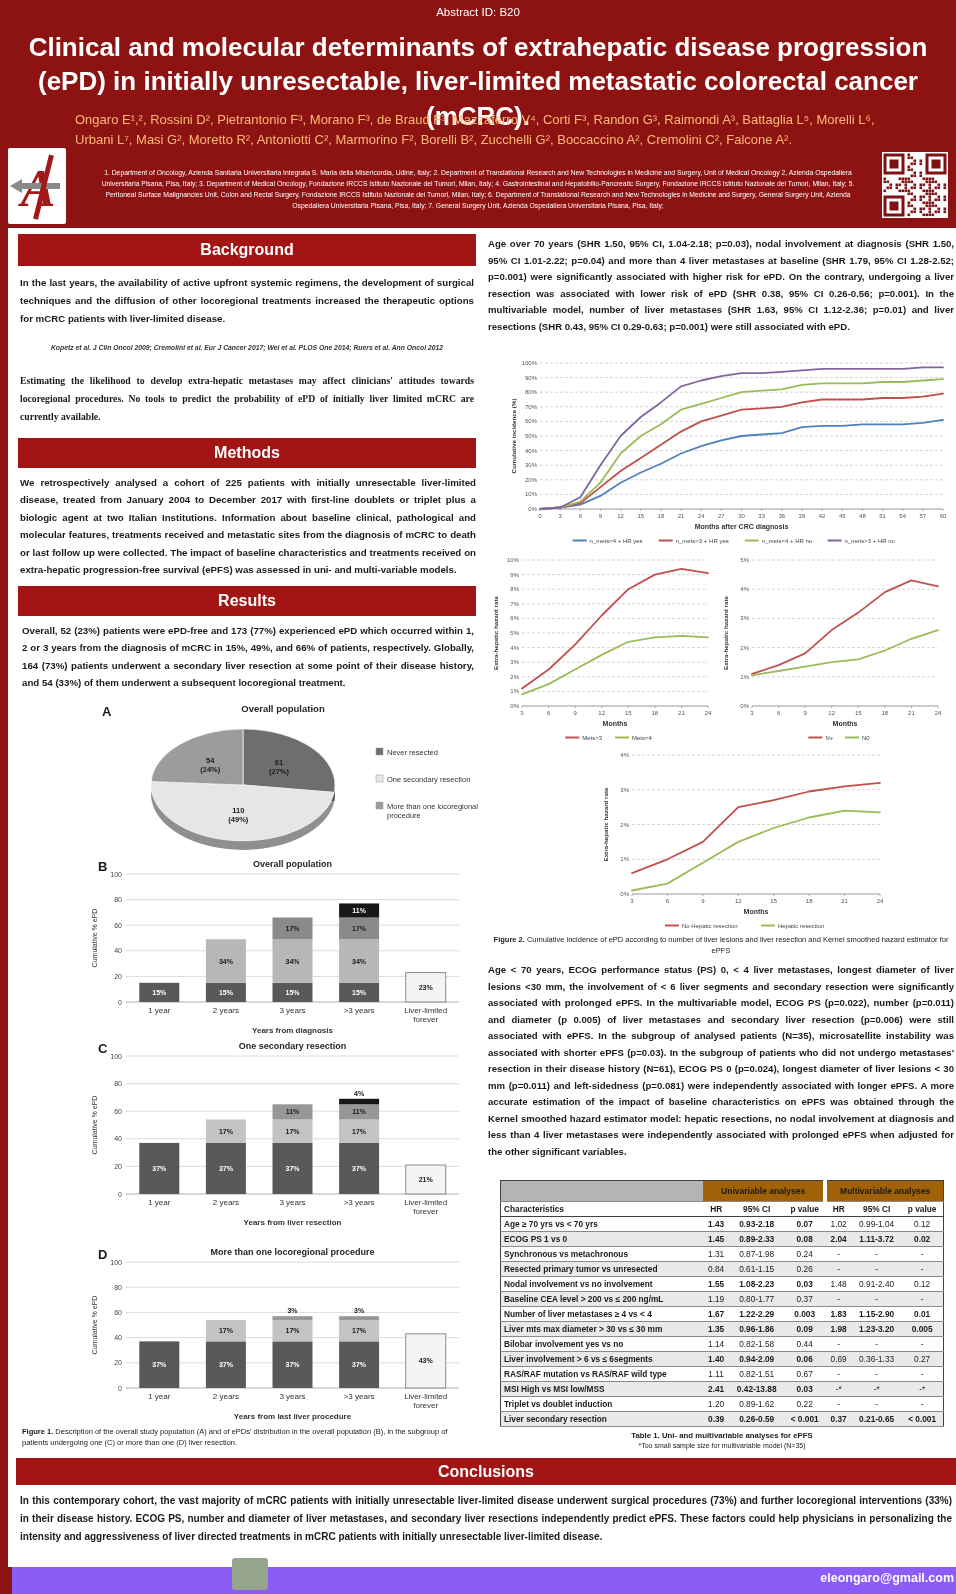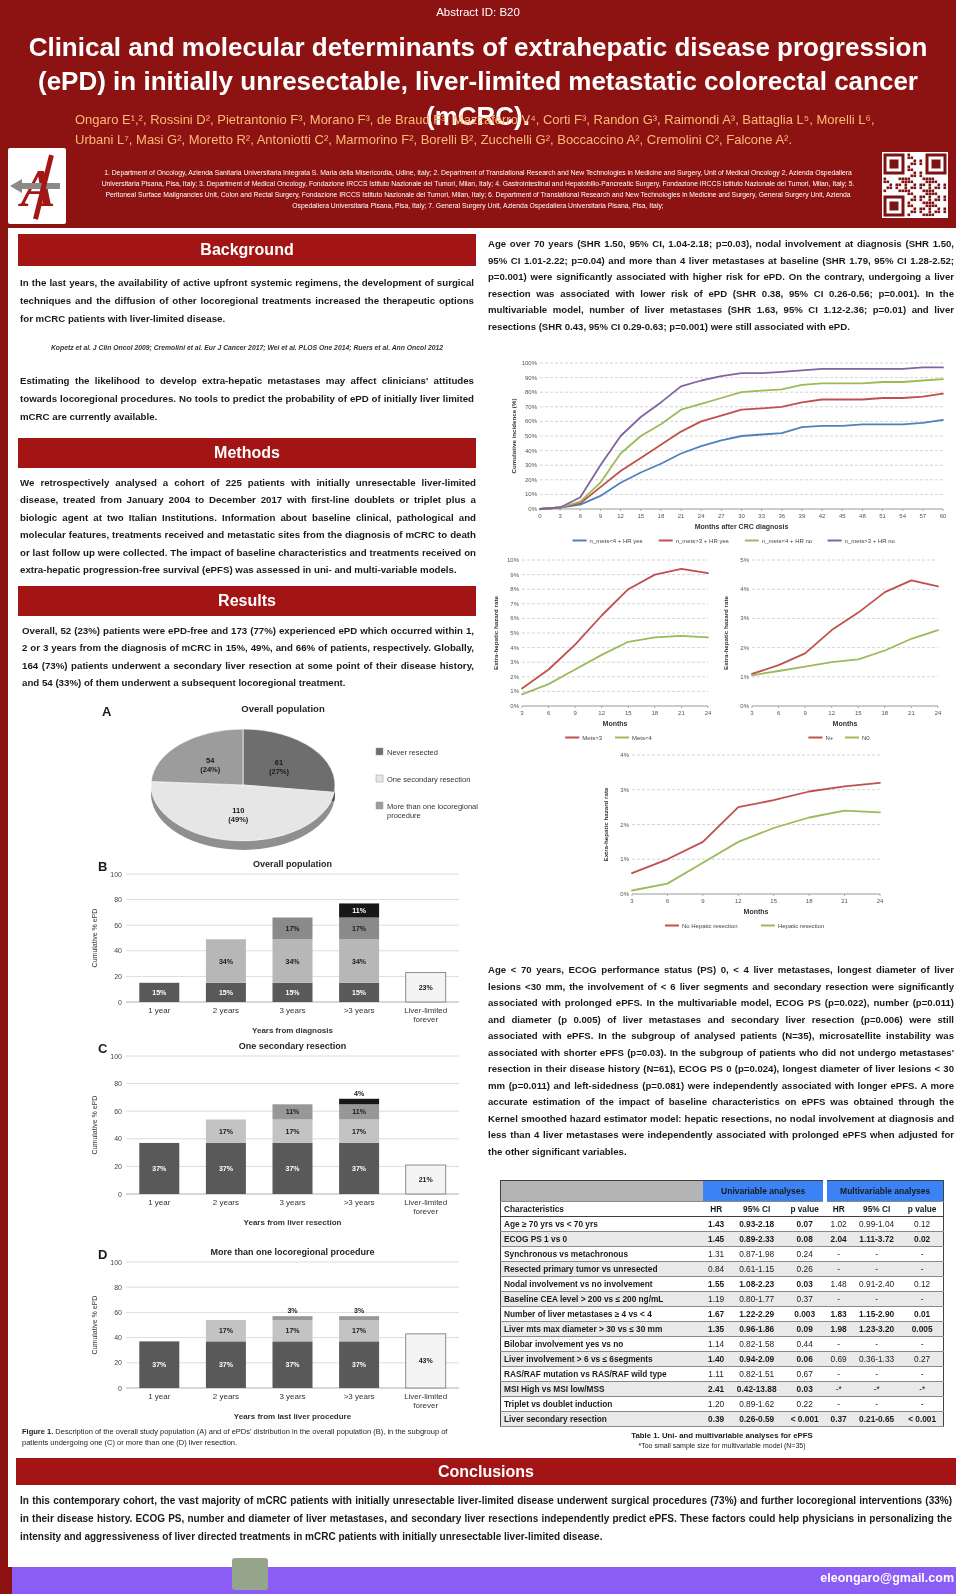--- a/index.html
+++ b/index.html
@@ -13,21 +13,21 @@
   .logo-box{left:8px;top:148px;width:58px;height:76px;background:#fff;border-radius:2px;}
   .qr-box{left:882px;top:152px;width:66px;height:66px;background:#fff;}
   .sec-bar{background:#a31515;color:#fff;font-size:16px;font-weight:bold;text-align:center;}
   .para{color:#1a1a1a;font-weight:bold;text-align:justify;}
   .cit{font-size:6.8px;font-style:italic;font-weight:bold;color:#333;text-align:center;}
   .cap{font-size:7.5px;color:#1a1a1a;line-height:1.5;}
   .cap .b{font-weight:bold;}
   .chart{position:absolute;}
   table.t1{border-collapse:collapse;width:444px;font-size:8.3px;color:#1a1a1a;border:1.5px solid #404040;}
   table.t1 th,table.t1 td{padding:2px 3px;border-bottom:1px solid #8a8a8a;}
-  table.t1 .grp{background:#3b82f6;font-weight:bold;text-align:center;font-size:8.5px;height:16px;margin-top:24px;}
+  table.t1 .grp{background:#a16207;font-weight:bold;text-align:center;font-size:8.5px;height:16px;margin-top:24px;}
   table.t1 .c0{background:#b4b4b4;}
   table.t1 .g2{border-left:4px solid #ffffff;}
   table.t1 .h2 th{font-weight:bold;border-bottom:1.5px solid #404040;}
   table.t1 .h2 .cl{text-align:left;}
   table.t1 td{text-align:center;}
   table.t1 td.name{text-align:left;font-weight:bold;}
   table.t1 tbody tr:nth-child(even){background:#e9e9e9;}
   table.t1 td.bold{font-weight:bold;}
   .tcap{font-size:7.8px;font-weight:bold;text-align:center;color:#1a1a1a;}
   .tnote{font-size:7px;text-align:center;color:#1a1a1a;font-weight:normal;margin-top:2px;}
@@ -178,21 +178,21 @@
         <rect x="1.5" y="43.5" width="21" height="21" fill="#7e1111"></rect>
         <rect x="4.5" y="46.5" width="15" height="15" fill="#fff"></rect>
         <rect x="7.5" y="49.5" width="9" height="9" fill="#7e1111"></rect>
       </svg></div>
 
   <div id="content">
 
     <div class="abs sec-bar" style="left:10px;top:6px;width:458px;height:32px;line-height:32px;">Background</div>
     <div class="abs para" style="left:12px;top:46px;width:454px;font-size:9.7px;line-height:1.85;">In the last years, the availability of active upfront systemic regimens, the development of surgical techniques and the diffusion of other locoregional treatments increased the therapeutic options for mCRC patients with liver-limited disease.</div>
     <div class="abs cit" style="left:12px;top:116px;width:454px;">Kopetz et al. J Clin Oncol 2009; Cremolini et al. Eur J Cancer 2017; Wei et al. PLOS One 2014; Ruers et al. Ann Oncol 2012</div>
-    <div class="abs para" style="left:12px;top:144px;width:454px;font-size:9.7px;line-height:1.85;">Estimating the likelihood to develop extra-hepatic metastases may affect clinicians' attitudes towards locoregional procedures. No tools to predict the probability of ePD of initially liver limited mCRC are currently available.</div>
+    <div class="abs para" style="left:12px;top:144px;width:454px;font-size:9.7px;line-height:1.85;font-family:Liberation Serif, serif;">Estimating the likelihood to develop extra-hepatic metastases may affect clinicians' attitudes towards locoregional procedures. No tools to predict the probability of ePD of initially liver limited mCRC are currently available.</div>
 
     <div class="abs sec-bar" style="left:10px;top:210px;width:458px;height:30px;line-height:30px;">Methods</div>
     <div class="abs para" style="left:12px;top:246px;width:456px;font-size:9.7px;line-height:1.8;">We retrospectively analysed a cohort of 225 patients with initially unresectable liver-limited disease, treated from January 2004 to December 2017 with first-line doublets or triplet plus a biologic agent at two Italian Institutions. Information about baseline clinical, pathological and molecular features, treatments received and metastatic sites from the diagnosis of mCRC to death or last follow up were collected. The impact of baseline characteristics and treatments received on extra-hepatic progression-free survival (ePFS) was assessed in uni- and multi-variable models.</div>
 
     <div class="abs sec-bar" style="left:10px;top:358px;width:458px;height:30px;line-height:30px;">Results</div>
     <div class="abs para" style="left:14px;top:394px;width:452px;font-size:9.7px;line-height:1.8;">Overall, 52 (23%) patients were ePD-free and 173 (77%) experienced ePD which occurred within 1, 2 or 3 years from the diagnosis of mCRC in 15%, 49%, and 66% of patients, respectively. Globally, 164 (73%) patients underwent a secondary liver resection at some point of their disease history, and 54 (33%) of them underwent a subsequent locoregional treatment.</div>
 
     <div class="chart" style="left:70px;top:474px;width:400px;height:155px;"><svg width="400" height="155" viewBox="0 0 400 155">
           <text x="205" y="10" font-size="9.5" fill="#262626" text-anchor="middle" font-weight="bold" font-family="Liberation Sans, sans-serif">Overall population</text>
           <text x="24" y="14" font-size="13" fill="#1a1a1a" text-anchor="start" font-weight="bold" font-family="Liberation Sans, sans-serif">A</text>
@@ -555,20 +555,23 @@
           <text x="156" y="167" font-size="7" fill="#333" text-anchor="middle" font-weight="bold" font-family="Liberation Sans, sans-serif">Months</text>
           <text x="8" y="77.5" font-size="6.2" fill="#333" text-anchor="middle" font-weight="bold" font-family="Liberation Sans, sans-serif" transform="rotate(-90 8 77.5)">Extra-hepatic hazard rate</text>
           <polyline points="32.0,126.1 67.4,112.3 102.9,94.9 138.3,60.1 173.7,53.2 209.1,44.5 244.6,39.3 280.0,35.8" fill="none" stroke="#c0504d" stroke-width="1.8" stroke-linejoin="round" stroke-linecap="round"></polyline>
           <polyline points="32.0,143.5 67.4,136.6 102.9,115.7 138.3,94.9 173.7,81.0 209.1,70.5 244.6,63.6 280.0,65.3" fill="none" stroke="#9bbb59" stroke-width="1.8" stroke-linejoin="round" stroke-linecap="round"></polyline>
           <line x1="64.95" y1="178.5" x2="78.95" y2="178.5" stroke="#c0504d" stroke-width="2"></line>
           <text x="81.95" y="181" font-size="6" fill="#444" text-anchor="start" font-weight="normal" font-family="Liberation Sans, sans-serif">No Hepatic resection</text>
           <line x1="160.95" y1="178.5" x2="174.95" y2="178.5" stroke="#9bbb59" stroke-width="2"></line>
           <text x="177.95" y="181" font-size="6" fill="#444" text-anchor="start" font-weight="normal" font-family="Liberation Sans, sans-serif">Hepatic resection</text>
         </svg></div>
 
+    <div class="abs cap" style="left:482px;top:706px;width:462px;text-align:center;">
+      <span class="b">Figure 2.</span><span> Cumulative incidence of ePD according to number of liver lesions and liver resection and Kernel smoothed hazard estimator for ePFS</span>
+    </div>
 
     <div class="abs para" style="left:480px;top:734px;width:466px;font-size:9.6px;line-height:1.72;">Age &lt; 70 years, ECOG performance status (PS) 0, &lt; 4 liver metastases, longest diameter of liver lesions &lt;30 mm, the involvement of &lt; 6 liver segments and secondary resection were significantly associated with prolonged ePFS. In the multivariable model, ECOG PS (p=0.022), number (p=0.011) and diameter (p 0.005) of liver metastases and secondary liver resection (p=0.006) were still associated with ePFS. In the subgroup of analysed patients (N=35), microsatellite instability was associated with shorter ePFS (p=0.03). In the subgroup of patients who did not undergo metastases' resection in their disease history (N=61), ECOG PS 0 (p=0.024), longest diameter of liver lesions &lt; 30 mm (p=0.011) and left-sidedness (p=0.081) were independently associated with longer ePFS. A more accurate estimation of the impact of baseline characteristics on ePFS was obtained through the Kernel smoothed hazard estimator model: hepatic resections, no nodal involvement at diagnosis and less than 4 liver metastases were independently associated with prolonged ePFS when adjusted for the other significant variables.</div>
 
     <div class="abs" style="left:492px;top:952px;width:444px;">
       <table class="t1">
           <thead>
             <tr>
               <th class="c0"></th>
               <th colspan="3" class="grp">Univariable analyses</th>
               <th colspan="3" class="grp g2">Multivariable analyses</th>

